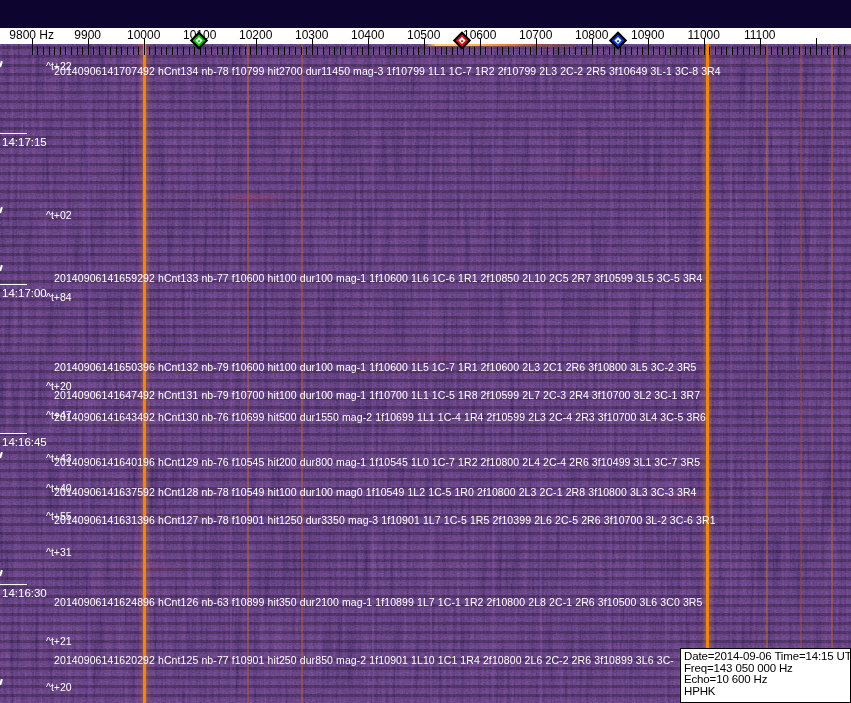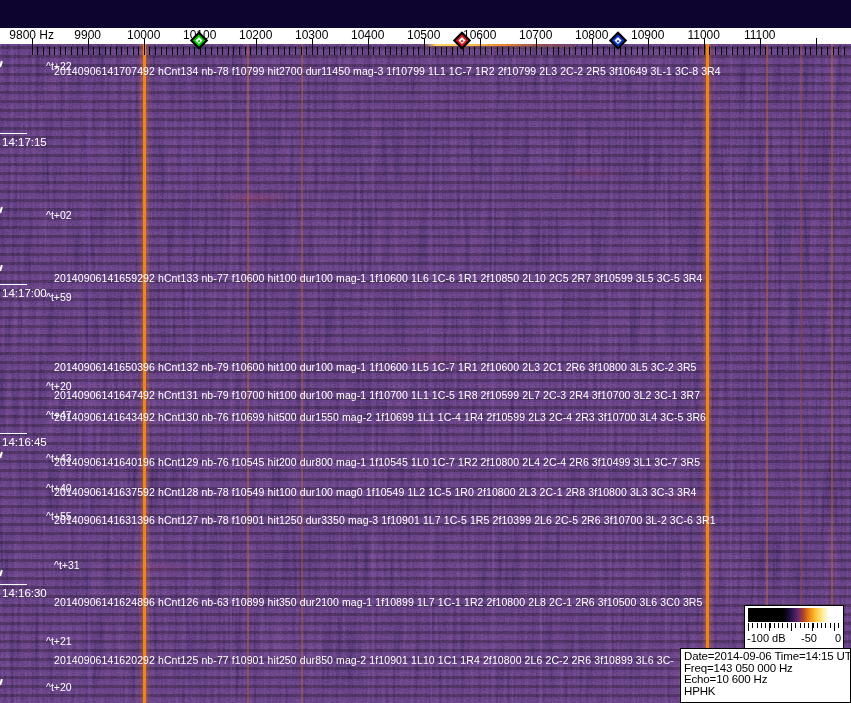--- a/index.html
+++ b/index.html
@@ -318,48 +318,41 @@
       <div class="time-line" style="top: 584px;"></div>
       <div class="ovl time-label" style="left: 2px; top: 587px;">14:16:30</div>
       <div class="edge-tick" style="top: 61px;"></div>
       <div class="edge-tick" style="top: 207px;"></div>
       <div class="edge-tick" style="top: 265px;"></div>
       <div class="edge-tick" style="top: 452px;"></div>
       <div class="edge-tick" style="top: 570px;"></div>
       <div class="edge-tick" style="top: 679px;"></div>
       <div class="ovl evt" style="left: 46px; top: 60px;">^t+22</div>
       <div class="ovl evt" style="left: 46px; top: 209px;">^t+02</div>
-      <div class="ovl evt" style="left: 46px; top: 291px;">^t+59</div>
+      <div class="ovl evt" style="left: 46px; top: 291px;">^t+84</div>
       <div class="ovl evt" style="left: 46px; top: 380px;">^t+20</div>
       <div class="ovl evt" style="left: 46px; top: 409px;">^t+47</div>
       <div class="ovl evt" style="left: 46px; top: 452px;">^t+43</div>
       <div class="ovl evt" style="left: 46px; top: 482px;">^t+40</div>
       <div class="ovl evt" style="left: 46px; top: 510px;">^t+55</div>
-      <div class="ovl evt" style="left: 46px; top: 559px; margin-left: 8px;">^t+31</div>
+      <div class="ovl evt" style="left: 46px; top: 546px;">^t+31</div>
       <div class="ovl evt" style="left: 46px; top: 635px;">^t+21</div>
       <div class="ovl evt" style="left: 46px; top: 681px;">^t+20</div>
       <div class="ovl data-line" style="left: 54px; top: 65px;">20140906141707492 hCnt134 nb-78 f10799 hit2700 dur11450 mag-3 1f10799 1L1 1C-7 1R2 2f10799 2L3 2C-2 2R5 3f10649 3L-1 3C-8 3R4</div>
       <div class="ovl data-line" style="left: 54px; top: 272px;">20140906141659292 hCnt133 nb-77 f10600 hit100 dur100 mag-1 1f10600 1L6 1C-6 1R1 2f10850 2L10 2C5 2R7 3f10599 3L5 3C-5 3R4</div>
       <div class="ovl data-line" style="left: 54px; top: 361px;">20140906141650396 hCnt132 nb-79 f10600 hit100 dur100 mag-1 1f10600 1L5 1C-7 1R1 2f10600 2L3 2C1 2R6 3f10800 3L5 3C-2 3R5</div>
       <div class="ovl data-line" style="left: 54px; top: 389px;">20140906141647492 hCnt131 nb-79 f10700 hit100 dur100 mag-1 1f10700 1L1 1C-5 1R8 2f10599 2L7 2C-3 2R4 3f10700 3L2 3C-1 3R7</div>
       <div class="ovl data-line" style="left: 54px; top: 411px;">20140906141643492 hCnt130 nb-76 f10699 hit500 dur1550 mag-2 1f10699 1L1 1C-4 1R4 2f10599 2L3 2C-4 2R3 3f10700 3L4 3C-5 3R6</div>
       <div class="ovl data-line" style="left: 54px; top: 456px;">20140906141640196 hCnt129 nb-76 f10545 hit200 dur800 mag-1 1f10545 1L0 1C-7 1R2 2f10800 2L4 2C-4 2R6 3f10499 3L1 3C-7 3R5</div>
       <div class="ovl data-line" style="left: 54px; top: 486px;">20140906141637592 hCnt128 nb-78 f10549 hit100 dur100 mag0 1f10549 1L2 1C-5 1R0 2f10800 2L3 2C-1 2R8 3f10800 3L3 3C-3 3R4</div>
       <div class="ovl data-line" style="left: 54px; top: 514px;">20140906141631396 hCnt127 nb-78 f10901 hit1250 dur3350 mag-3 1f10901 1L7 1C-5 1R5 2f10399 2L6 2C-5 2R6 3f10700 3L-2 3C-6 3R1</div>
       <div class="ovl data-line" style="left: 54px; top: 596px;">20140906141624896 hCnt126 nb-63 f10899 hit350 dur2100 mag-1 1f10899 1L7 1C-1 1R2 2f10800 2L8 2C-1 2R6 3f10500 3L6 3C0 3R5</div>
       <div class="ovl data-line" style="left: 54px; top: 654px;">20140906141620292 hCnt125 nb-77 f10901 hit250 dur850 mag-2 1f10901 1L10 1C1 1R4 2f10800 2L6 2C-2 2R6 3f10899 3L6 3C-</div>
     </div>
 
-  <div class="legend">
-    <div class="bar"></div>
-    <div class="ticks"></div>
-    <span class="lab l0">-100 dB</span>
-    <span class="lab l1">-50</span>
-    <span class="lab l2">0</span>
-  </div>
 
   <div class="infobox" id="infobox">
       <div>Date=2014-09-06 Time=14:15 UTC</div>
       <div>Freq=143 050 000 Hz</div>
       <div>Echo=10 600 Hz</div>
       <div>HPHK</div>
     </div>
 
 </div>
 

